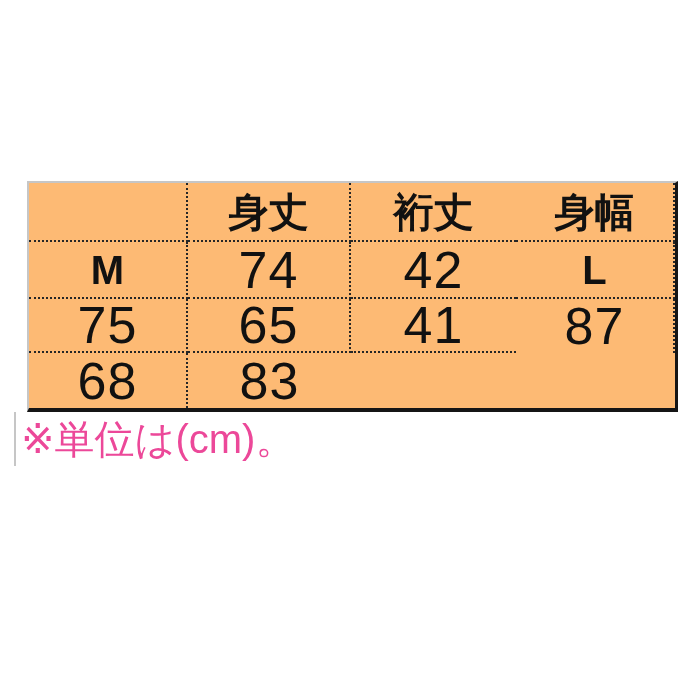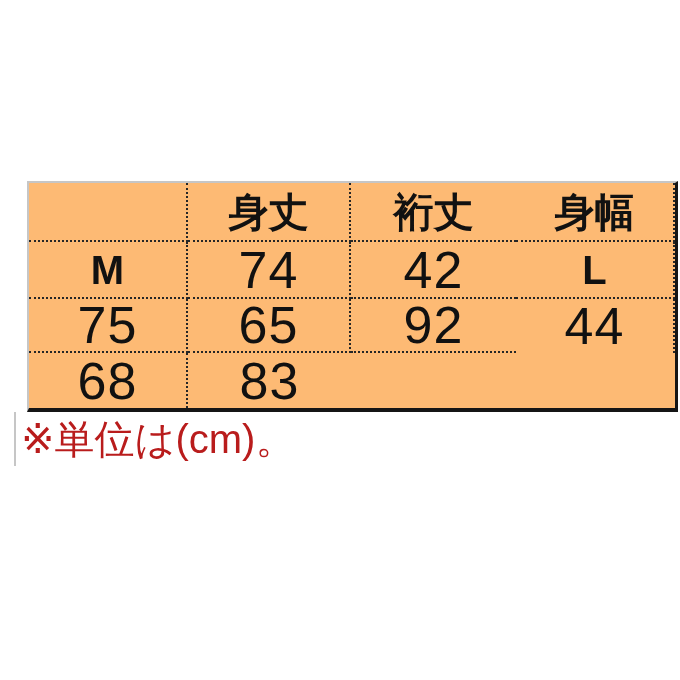--- a/index.html
+++ b/index.html
@@ -50,41 +50,41 @@
     position: absolute;
     left: 14px;
     top: 412px;
     height: 54px;
     display: flex;
     align-items: center;
     border-left: 2px solid #c6c6c6;
     padding-left: 5px;
     font-size: 40px;
     line-height: 1;
-    color: #b91c1c;
+    color: #ec4899;
     white-space: nowrap;
   }
 </style>
 </head>
 <body>
 
 <div class="size-table">
 
   <div class="cell hdr"></div>
   <div class="cell hdr">身丈</div>
   <div class="cell hdr lastcol">裄丈</div>
   <div class="cell hdr">身幅</div>
 
   <div class="cell size">M</div>
   <div class="cell num">74</div>
   <div class="cell num lastcol">42</div>
 
   <div class="cell size">L</div>
   <div class="cell num">75</div>
   <div class="cell num">65</div>
-  <div class="cell num lastcol">92</div>
+  <div class="cell num lastcol">41</div>
 
-  <div class="cell num lastrow">44</div>
+  <div class="cell num lastrow">87</div>
   <div class="cell num lastrow">68</div>
   <div class="cell num lastrow lastcol">83</div>
 </div>
 
 <div class="unit-note">※単位は(cm)。</div>
 
 </body></html>

